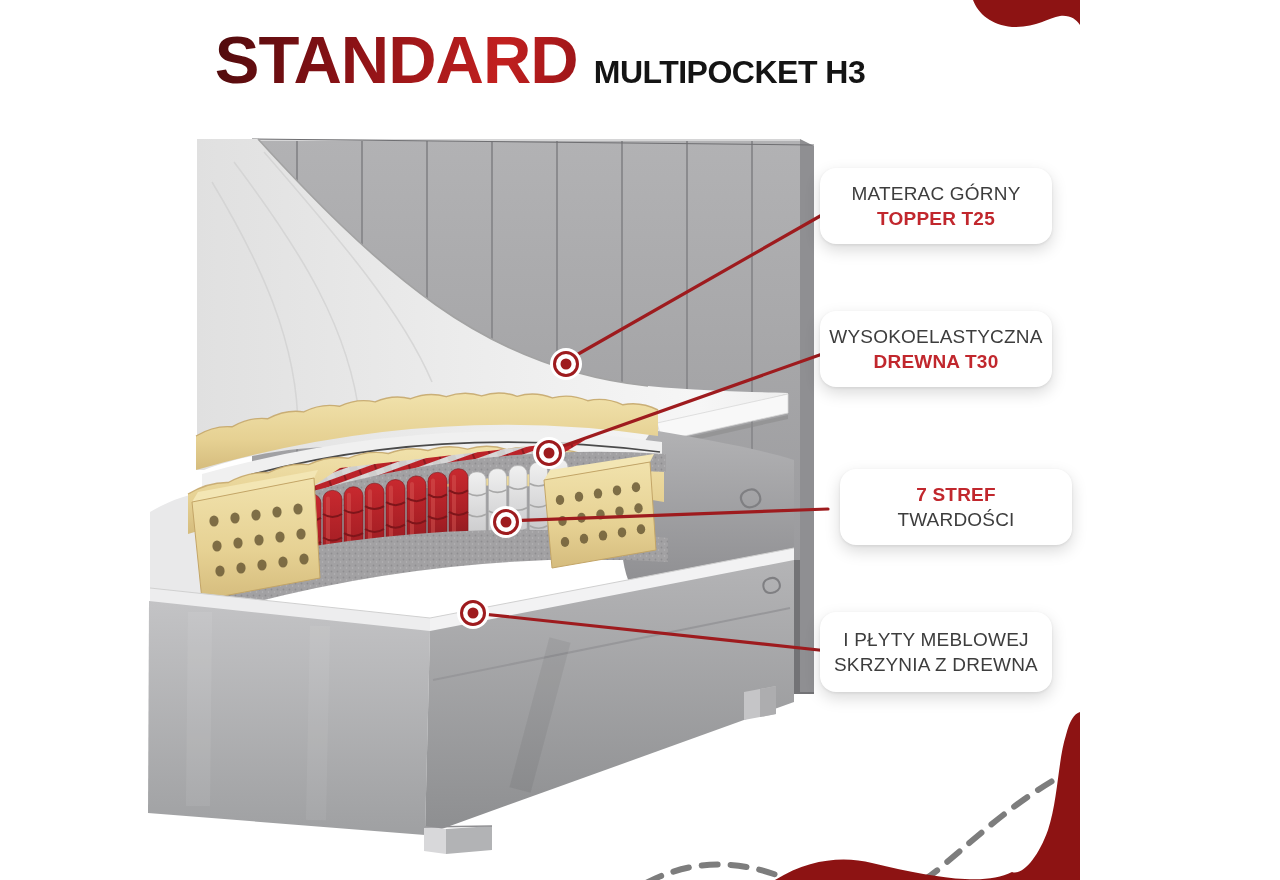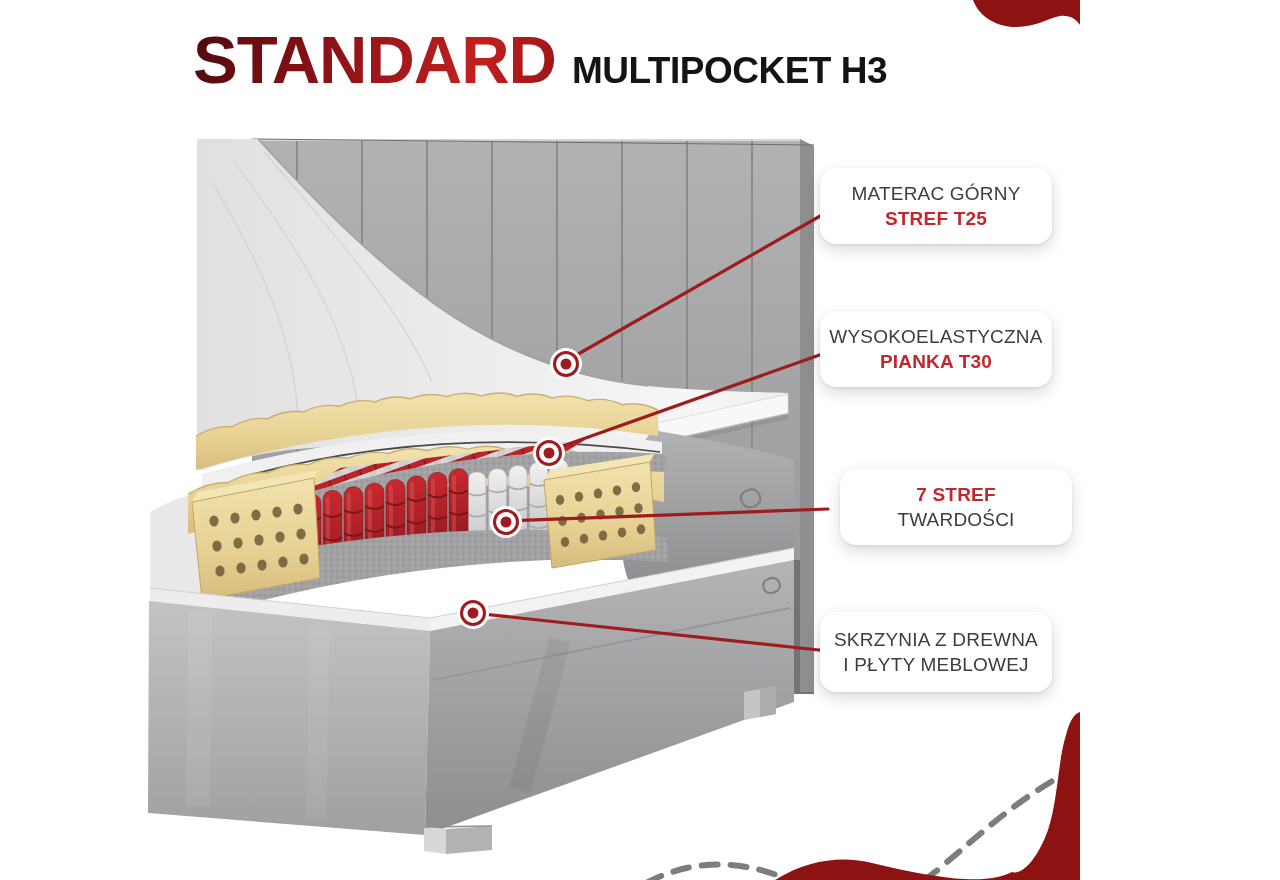--- a/index.html
+++ b/index.html
@@ -5,21 +5,21 @@
   html,body{margin:0;padding:0;background:#fff;}
   .canvas{position:relative;width:1280px;height:880px;background:#ffffff;overflow:hidden;
           font-family:"Liberation Sans", sans-serif;}
   svg{position:absolute;left:0;top:0;}
   
   .title-row{position:absolute;top:26px;left:0;width:1080px;display:flex;justify-content:center;
              align-items:baseline;gap:16px;z-index:5;}
   .brand{font-size:67px;font-weight:800;letter-spacing:-1px;line-height:1;
          background:linear-gradient(100deg,var(--title-gradient-start) 0%,#8c1216 38%,var(--title-gradient-end) 78%,#9c1519 100%);
          -webkit-background-clip:text;background-clip:text;color:transparent;text-align:right;}
-  .model{font-size:37px;font-weight:700;color:#141414;letter-spacing:-.5px;line-height:1;}
+  .model{font-size:32px;font-weight:700;color:#141414;letter-spacing:-.5px;line-height:1;}
   
   .card{position:absolute;left:820px;width:232px;background:#fff;border-radius:16px;
         box-shadow:0 6px 16px rgba(0,0,0,.15),0 1px 3px rgba(0,0,0,.08);
         display:flex;flex-direction:column;justify-content:center;align-items:center;
         text-align:center;z-index:6;padding:12px 6px;box-sizing:border-box;}
   .card .l{font-size:19px;line-height:25px;letter-spacing:.2px;}
   .t-dark{color:var(--label-text);font-weight:500;}
   .t-red{color:var(--accent-red);font-weight:700;}
   #card1{top:168px;height:76px;}
   #card2{top:311px;height:76px;}
@@ -321,27 +321,27 @@
     </g>
   </svg>
 
   <div class="title-row">
     <span class="brand">STANDARD</span>
     <span class="model">MULTIPOCKET H3</span>
   </div>
 
   <div class="card" id="card1">
     <span class="l t-dark">MATERAC GÓRNY</span>
-    <span class="l t-red">STREF T25</span>
+    <span class="l t-red">TOPPER T25</span>
   </div>
   <div class="card" id="card2">
     <span class="l t-dark">WYSOKOELASTYCZNA</span>
-    <span class="l t-red">PIANKA T30</span>
+    <span class="l t-red">DREWNA T30</span>
   </div>
   <div class="card" id="card3">
     <span class="l t-red">7 STREF</span>
     <span class="l t-dark">TWARDOŚCI</span>
   </div>
   <div class="card" id="card4">
+    <span class="l t-dark">I PŁYTY MEBLOWEJ</span>
     <span class="l t-dark">SKRZYNIA Z DREWNA</span>
-    <span class="l t-dark">I PŁYTY MEBLOWEJ</span>
   </div>
 </div>
 
 </body></html>

